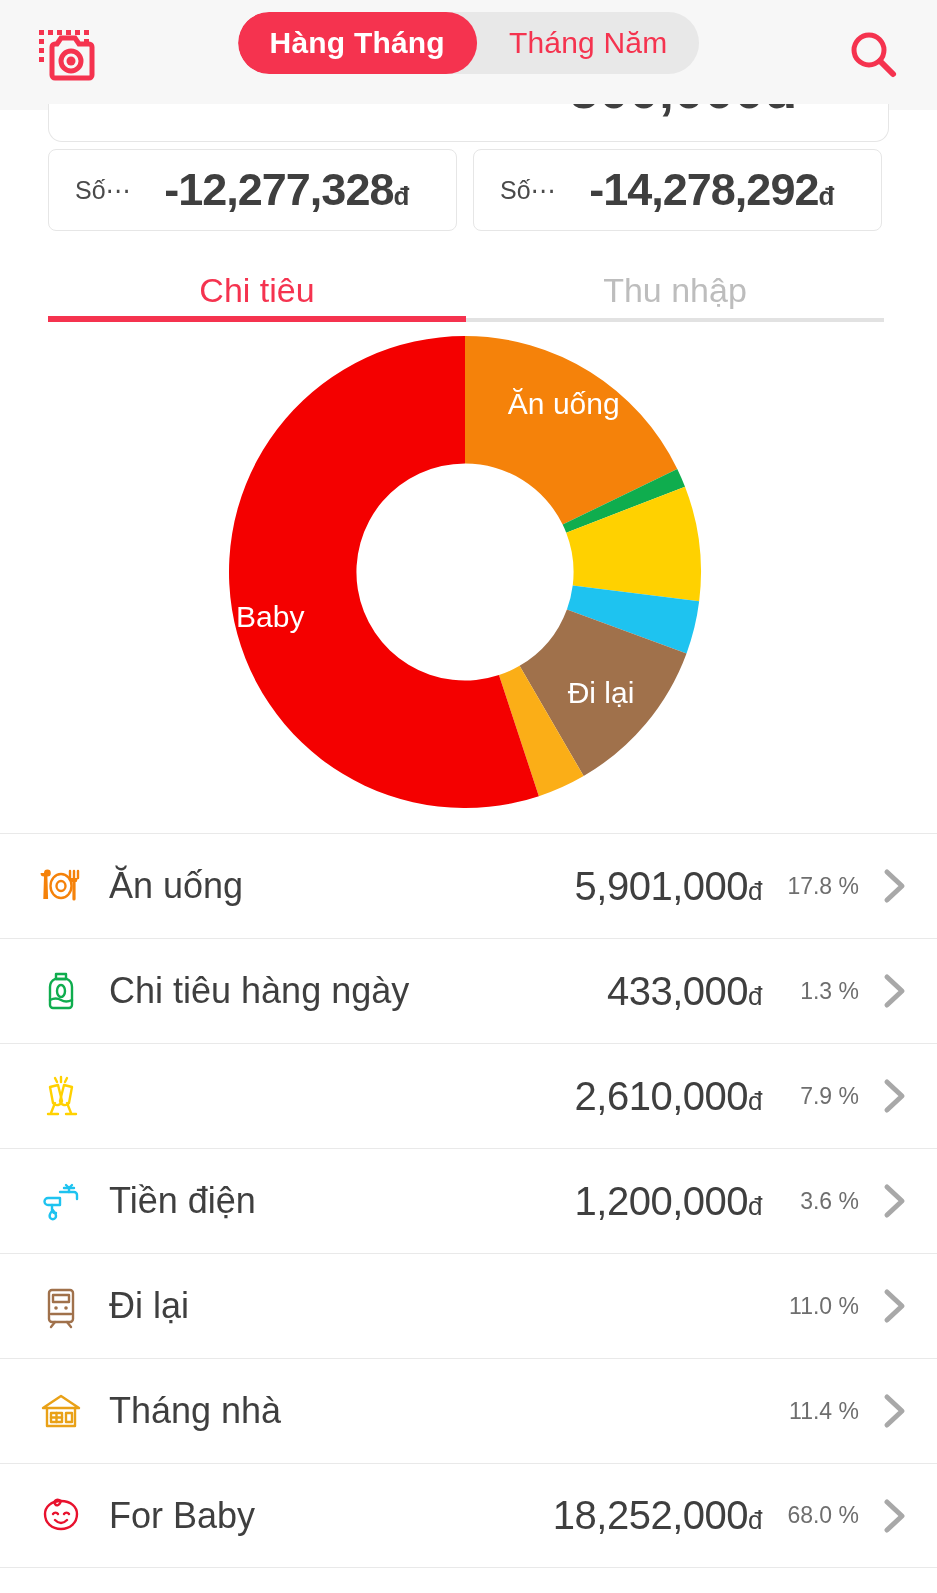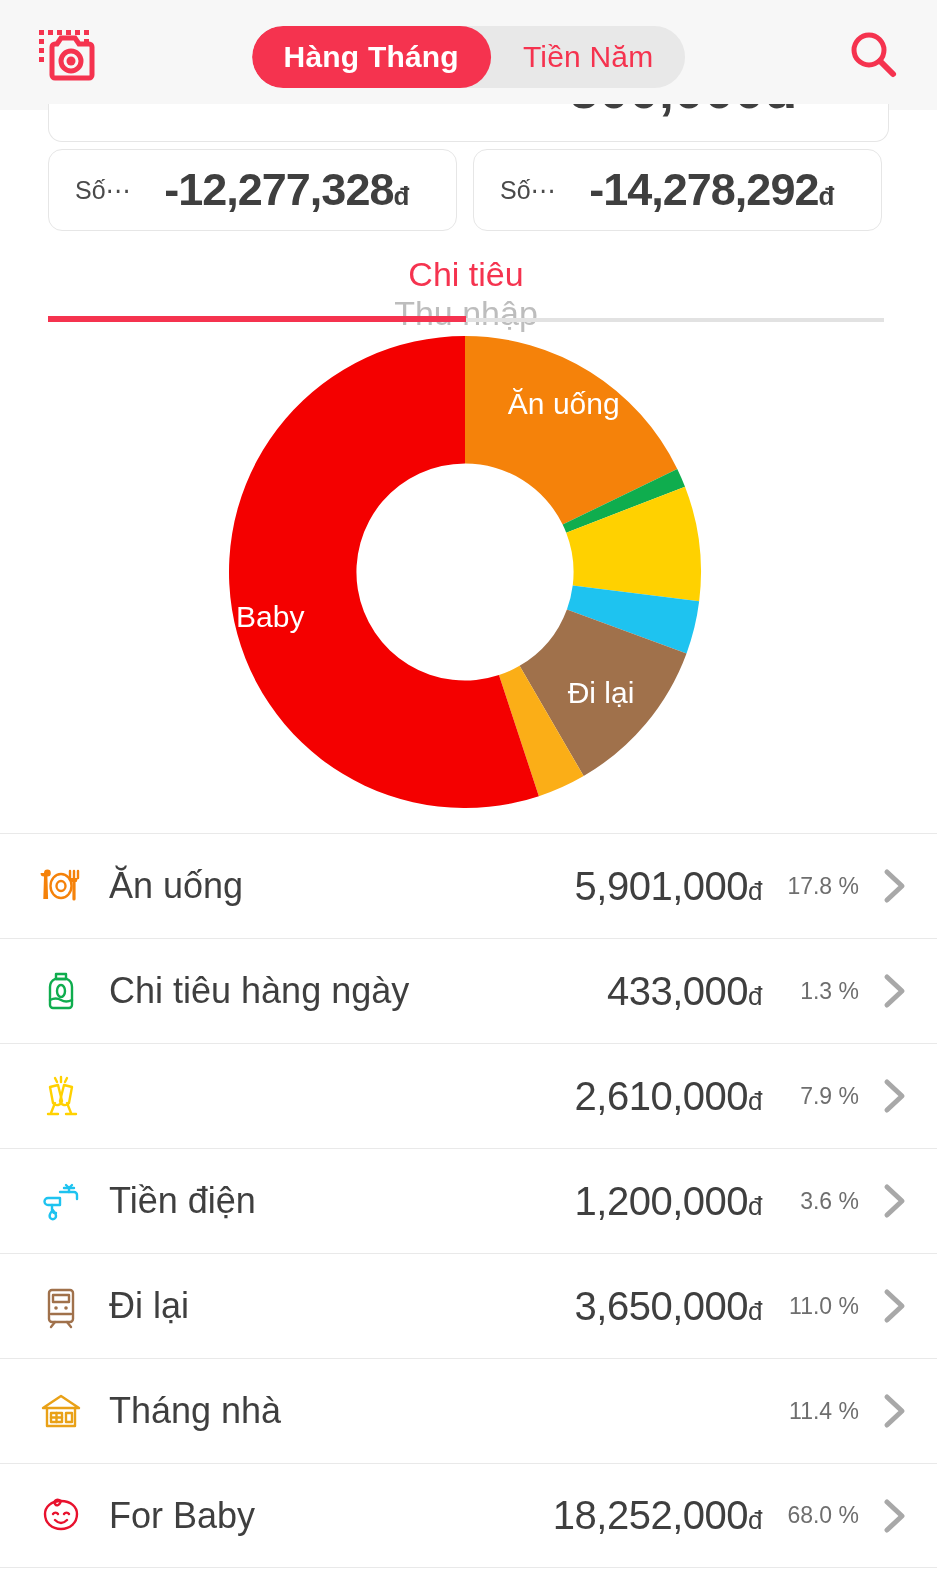--- a/index.html
+++ b/index.html
@@ -22,21 +22,21 @@
     width: 78px; height: 62px;
     display: flex; align-items: center; justify-content: center;
   }
   .search-btn {
     position: absolute; right: 28px; top: 22px;
     width: 72px; height: 66px;
     display: flex; align-items: center; justify-content: center;
   }
   .segctl {
     position: absolute; left: 50%; transform: translateX(-50%);
-    top: 26px;
+    top: 12px;
     height: 62px;
     background: #e8e8e8;
     border-radius: 31px;
     display: flex; align-items: center;
     padding: 0;
     overflow: hidden;
   }
   .seg {
     height: 62px;
     padding: 0 32px;
@@ -66,21 +66,21 @@
   }
   .card-cut .ghost {
     position: absolute; left: 520px; top: -46px;
     font-size: 54px; font-weight: bold; color: #3f3f3f;
     white-space: nowrap;
   }
   .sumcard {
     position: absolute; top: 39px;
     height: 82px;
     border: 1px solid #e6e6e6;
-    border-radius: 14px;
+    border-radius: 8px;
     background: #fff;
     display: flex; align-items: center;
   }
   .sumcard.left  { left: 48px;  width: 409px; }
   .sumcard.right { left: 473px; width: 409px; }
   .sum-label {
     font-size: 25px; color: #4a4a4a;
     margin-left: 26px; white-space: nowrap;
   }
   .sum-val {
@@ -89,21 +89,20 @@
     letter-spacing: -1px; white-space: nowrap;
     padding-right: 14px;
   }
   .sum-val .cur { font-size: 26px; vertical-align: baseline; }
 
   
   .tabs {
     position: absolute; left: 48px; top: 255px;
     width: 836px; height: 70px;
     display: flex;
-    flex-direction: column;
   }
   .tab {
     flex: 1;
     display: flex; align-items: center; justify-content: center;
     font-size: 34px;
     position: relative;
   }
   .tab.active { color: #f5334f; }
   .tab.inactive { color: #bdbdbd; }
   .tab-rule {
@@ -185,21 +184,21 @@
         <rect x="47" y="11" width="5" height="5"></rect>
       </g>
       <path d="M20 16 l4 -6 h14 l4 6 h10 a3 3 0 0 1 3 3 v28 a3 3 0 0 1 -3 3 h-34 a3 3 0 0 1 -3 -3 v-28 a3 3 0 0 1 3 -3 z" fill="none" stroke="#F5334F" stroke-width="5"></path>
       <circle cx="34" cy="33" r="10" fill="none" stroke="#F5334F" stroke-width="5"></circle>
       <circle cx="34" cy="33" r="4.5" fill="#F5334F"></circle>
     </svg>
   </div>
 
   <div class="segctl">
     <div class="seg active">Hàng Tháng</div>
-    <div class="seg inactive">Tiền Năm</div>
+    <div class="seg inactive">Tháng Năm</div>
   </div>
 
   <div class="search-btn">
     <svg width="56" height="56" viewBox="0 0 56 56">
       <circle cx="24" cy="23" r="15" fill="none" stroke="#F5334F" stroke-width="5"></circle>
       <line x1="35" y1="34" x2="48" y2="47" stroke="#F5334F" stroke-width="6" stroke-linecap="round"></line>
     </svg>
   </div>
 </div>
 
@@ -316,21 +315,20 @@
         <svg width="50" height="50" viewBox="0 0 50 50">
           <path d="M16 9 h18 a3 3 0 0 1 3 3 v26 a3 3 0 0 1 -3 3 h-18 a3 3 0 0 1 -3 -3 v-26 a3 3 0 0 1 3 -3 z" fill="none" stroke="#A0714B" stroke-width="2.4" stroke-linecap="round" stroke-linejoin="round"></path>
           <path d="M17 14 h16 v7 h-16 z" fill="none" stroke="#A0714B" stroke-width="2.4" stroke-linecap="round" stroke-linejoin="round"></path>
           <circle cx="20" cy="27" r="1.8" fill="#A0714B"></circle>
           <circle cx="30" cy="27" r="1.8" fill="#A0714B"></circle>
           <path d="M15 33 h20" fill="none" stroke="#A0714B" stroke-width="2.4" stroke-linecap="round" stroke-linejoin="round"></path>
           <path d="M19 41 l-4 5 M31 41 l4 5" fill="none" stroke="#A0714B" stroke-width="2.4" stroke-linecap="round" stroke-linejoin="round"></path>
         </svg>
       </span>
       <span class="row-name">Đi lại</span>
-      <span class="row-amt"><span class="amt-num">3,650,000</span><span class="cur">đ</span></span>
       <span class="row-pct">11.0 %</span>
       <span class="row-chev"><svg width="34" height="44" viewBox="0 0 34 44">
           <polyline points="10,8 25,22 10,36" fill="none" stroke="#A8A8A8" stroke-width="5" stroke-linecap="round" stroke-linejoin="round"></polyline>
         </svg></span>
     </div>
     <div class="row">
       <span class="row-icon">
         <svg width="50" height="50" viewBox="0 0 50 50">
           <path d="M7 22 l18 -12 l18 12 z" fill="none" stroke="#E9A117" stroke-width="2.4" stroke-linecap="round" stroke-linejoin="round"></path>
           <path d="M11 22 v18 h28 v-18" fill="none" stroke="#E9A117" stroke-width="2.4" stroke-linecap="round" stroke-linejoin="round"></path>

